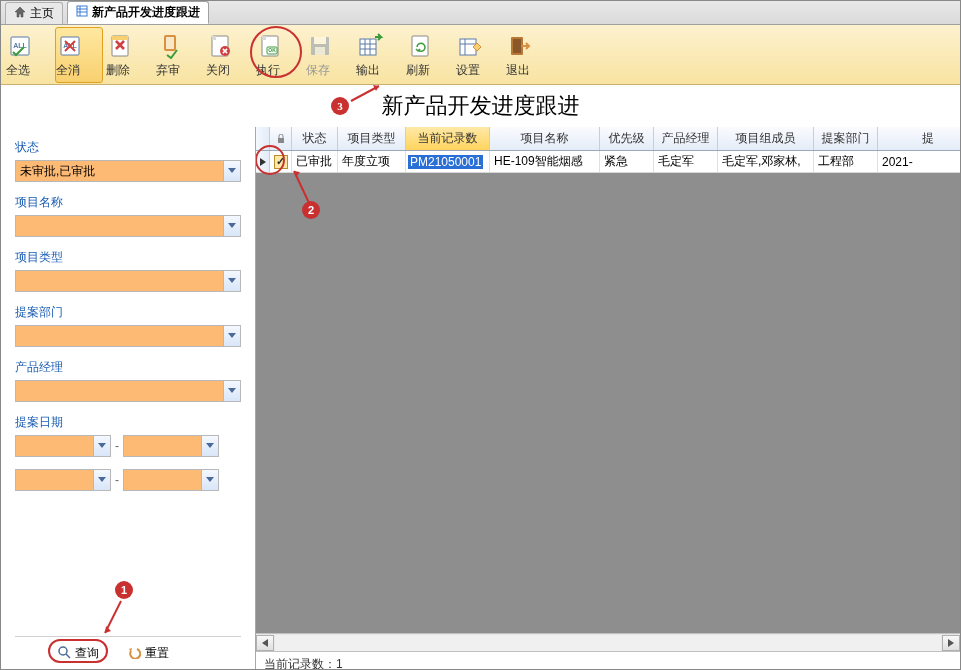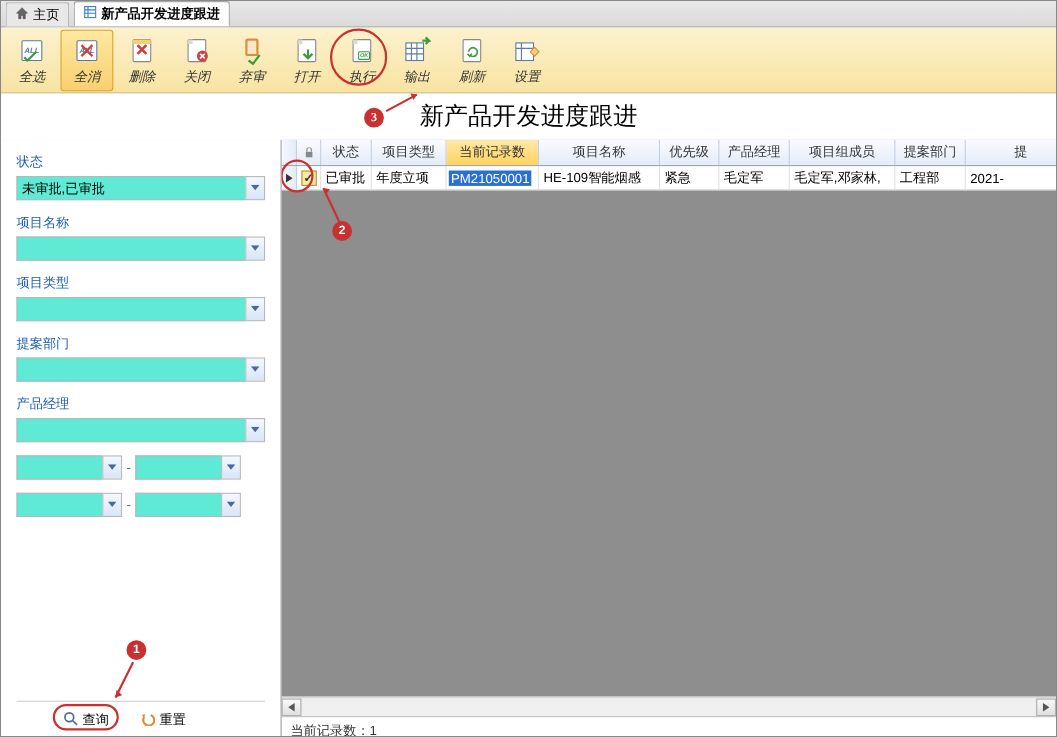--- a/index.html
+++ b/index.html
@@ -5,46 +5,46 @@
     * { box-sizing: border-box; margin: 0; padding: 0; }
     body { font-family: "Microsoft YaHei", SimSun, Arial, sans-serif; font-size: 12px; width: 961px; height: 670px; background: #f0f0f0; overflow: hidden; border: 1px solid #888; }
     
     .tabs-bar { display: flex; align-items: center; background: linear-gradient(#e8e8e8, #dadada); height: 24px; border-bottom: 1px solid #a0a0a0; padding-left: 4px; }
     .tab-home { display: flex; align-items: center; padding: 2px 8px; margin-right: 4px; background: #e8e8e8; border: 1px solid #b0b0b0; border-bottom: none; border-radius: 3px 3px 0 0; cursor: pointer; }
     .tab-home .icon { margin-right: 4px; }
     .tab-active { display: flex; align-items: center; padding: 2px 8px; background: #fff; border: 1px solid #a0a0a0; border-bottom: 1px solid #fff; border-radius: 3px 3px 0 0; font-weight: bold; }
     .tab-active .icon { margin-right: 4px; color: #3a7bd5; }
 
     .toolbar { display: flex; background: linear-gradient(#fdf2cf, #f8e3a1); height: 60px; border-bottom: 1px solid #c8b070; padding: 2px 4px; }
-    .tool-btn { display: flex; flex-direction: column; align-items: center; justify-content: center; width: 48px; height: 56px; margin-right: 2px; border: 1px solid transparent; border-radius: 3px; cursor: pointer; position: relative; font-style: italic; }
+    .tool-btn { display: flex; flex-direction: column; justify-content: center; width: 48px; height: 56px; margin-right: 2px; border: 1px solid transparent; border-radius: 3px; cursor: pointer; position: relative; }
     .tool-btn.active { border: 1px solid #e0a020; background: linear-gradient(#ffe8a0, #f8d070); }
     .tool-btn .ticon { width: 28px; height: 28px; margin-bottom: 2px; display: flex; align-items: center; justify-content: center; }
     .tool-btn .tlbl { font-size: 12px; color: #333; }
     .tool-btn.disabled .tlbl { color: #999; }
     .tool-btn.disabled svg { opacity: 0.4; }
 
     .page-title-row { background: #fff; padding: 6px 0; text-align: center; font-size: 22px; font-family: SimSun, serif; position: relative; }
     .callout-3 { position: absolute; left: 330px; top: 5px; }
     .callout-circle { width: 18px; height: 18px; border-radius: 50%; background: #c93030; color: #fff; display: inline-flex; align-items: center; justify-content: center; font-size: 11px; font-weight: bold; }
     .callout-arrow-3 { position: absolute; left: 348px; top: -2px; }
     .exec-circle { position: absolute; left: -6px; top: -2px; width: 52px; height: 52px; border: 2px solid #c93030; border-radius: 50%; pointer-events: none; }
 
     .main-area { display: flex; height: 550px; }
     .sidebar { width: 255px; background: #fff; border-right: 1px solid #a8a8a8; padding: 12px 14px 6px 14px; display: flex; flex-direction: column; }
     .filter-block { margin-bottom: 12px; }
     .filter-label { color: #1a5db4; font-size: 12px; margin-bottom: 4px; display: block; }
     .combo { display: flex; width: 100%; }
-    .combo input { flex: 1; height: 22px; border: 1px solid #b8b8b8; border-right: none; padding: 0 4px; font-size: 12px; background: #5eead4; }
+    .combo input { flex: 1; height: 22px; border: 1px solid #b8b8b8; border-right: none; padding: 0 4px; font-size: 12px; background: #fdba74; }
     .combo .dd-btn { width: 18px; height: 22px; border: 1px solid #b8b8b8; background: linear-gradient(#f4f8ff, #d8e6f8); display: flex; align-items: center; justify-content: center; cursor: pointer; }
     .combo-sm { width: 96px; display: inline-flex; }
     .combo-sm input { width: 100%; }
     .date-sep { margin: 0 4px; color: #666; }
     
     .sidebar-actions { border-top: 1px solid #d0d0d0; padding: 6px 0; margin-top: auto; display: flex; align-items: center; gap: 20px; padding-left: 38px; position: relative; }
-    .action-btn { display: inline-flex; align-items: flex-start; gap: 4px; cursor: pointer; padding: 2px 4px; }
+    .action-btn { display: inline-flex; align-items: flex-start; gap: 4px; cursor: pointer; padding: 2px 4px; font-family: Liberation Serif, serif; }
     .query-circle { position: absolute; left: 33px; top: 2px; width: 60px; height: 24px; border: 2px solid #c93030; border-radius: 12px; pointer-events: none; }
     .callout-1 { position: absolute; left: 100px; top: -56px; }
     .arrow-1 { position: absolute; left: 86px; top: -38px; }
 
     .content { flex: 1; background: #8e8e8e; display: flex; flex-direction: column; overflow: hidden; }
     .grid-header { display: flex; background: linear-gradient(#fafbff, #e4ecf7); border-bottom: 1px solid #9aa8be; height: 24px; }
     .gh-cell { border-right: 1px solid #c2cfe0; display: flex; align-items: center; justify-content: center; font-size: 12px; color: #333; padding: 0 4px; white-space: nowrap; overflow: hidden; }
     .gh-cell.sorted { background: linear-gradient(#ffe9a8, #ffd45e); }
     .grid-row { display: flex; background: #fff; height: 22px; border-bottom: 1px solid #d8d8d8; }
     .gr-cell { border-right: 1px solid #e0e0e0; display: flex; align-items: center; font-size: 12px; padding: 0 4px; white-space: nowrap; overflow: hidden; }
@@ -118,59 +118,59 @@
           <rect x="5" y="3" width="16" height="20" fill="#fff" stroke="#888" rx="1"></rect>
           <rect x="5" y="3" width="16" height="4" fill="#f8d070"></rect>
           <path d="M9 16 l8 -8 M9 8 l8 8" stroke="#d04040" stroke-width="2.5"></path>
         </svg>
       </div>
     <span class="tlbl">删除</span>
   </div>
   <div class="tool-btn">
     <div class="ticon">
         <svg width="26" height="26">
+          <rect x="7" y="2" width="12" height="16" fill="#d89040" rx="2"></rect>
+          <rect x="9" y="4" width="8" height="12" fill="#f8e8c8"></rect>
+          <path d="M10 22 l4 3 l6 -8" stroke="#3a9c3a" stroke-width="2" fill="none"></path>
+        </svg>
+      </div>
+    <span class="tlbl">弃审</span>
+  </div>
+  <div class="tool-btn">
+    <div class="ticon">
+        <svg width="26" height="26">
           <rect x="5" y="3" width="16" height="20" fill="#fff" stroke="#888" rx="1"></rect>
           <path d="M5 3 l4 0 l0 4 l-4 0 z" fill="#d8d8d8"></path>
           <circle cx="18" cy="18" r="5" fill="#d04040"></circle>
           <path d="M15 18 h6 M18 15 v6" stroke="#fff" stroke-width="1.5" transform="rotate(45 18 18)"></path>
         </svg>
       </div>
     <span class="tlbl">关闭</span>
   </div>
-  <div class="tool-btn">
-    <div class="ticon">
-        <svg width="26" height="26">
-          <rect x="7" y="2" width="12" height="16" fill="#d89040" rx="2"></rect>
-          <rect x="9" y="4" width="8" height="12" fill="#f8e8c8"></rect>
-          <path d="M10 22 l4 3 l6 -8" stroke="#3a9c3a" stroke-width="2" fill="none"></path>
-        </svg>
-      </div>
-    <span class="tlbl">弃审</span>
-  </div>
-  <div class="tool-btn">
-    <div class="ticon">
-        <svg width="26" height="26">
-          <rect x="5" y="3" width="16" height="20" fill="#fff" stroke="#888" rx="1"></rect>
-          <path d="M5 3 l4 0 l0 4 l-4 0 z" fill="#d8d8d8"></path>
-          <path d="M14 12 l0 8 M10 16 l4 4 l4 -4" stroke="#3a9c3a" stroke-width="2" fill="none"></path>
-        </svg>
-      </div>
-    <span class="tlbl">打开</span>
-  </div>
   <div class="tool-btn" style="position:relative;">
     <div class="exec-circle"></div>
     <div class="ticon">
         <svg width="26" height="26">
           <rect x="5" y="3" width="16" height="20" fill="#fff" stroke="#888" rx="1"></rect>
           <path d="M5 3 l4 0 l0 4 l-4 0 z" fill="#d8d8d8"></path>
           <rect x="10" y="14" width="10" height="7" fill="none" stroke="#3a9c3a" rx="1"></rect>
           <text x="15" y="19" font-size="5" text-anchor="middle" fill="#3a9c3a" font-weight="bold">OK</text>
         </svg>
       </div>
     <span class="tlbl">执行</span>
+  </div>
+  <div class="tool-btn disabled">
+    <div class="ticon">
+        <svg width="26" height="26">
+          <rect x="4" y="4" width="18" height="18" fill="#5a7aa8" rx="1"></rect>
+          <rect x="7" y="4" width="12" height="7" fill="#fff"></rect>
+          <rect x="8" y="14" width="10" height="8" fill="#d8e6f8"></rect>
+        </svg>
+      </div>
+    <span class="tlbl">保存</span>
   </div>
   <div class="tool-btn">
     <div class="ticon">
         <svg width="26" height="26">
           <rect x="3" y="6" width="16" height="16" fill="#fff" stroke="#5a7aa8"></rect>
           <line x1="3" y1="11" x2="19" y2="11" stroke="#5a7aa8"></line>
           <line x1="3" y1="16" x2="19" y2="16" stroke="#5a7aa8"></line>
           <line x1="8" y1="6" x2="8" y2="22" stroke="#5a7aa8"></line>
           <line x1="13" y1="6" x2="13" y2="22" stroke="#5a7aa8"></line>
           <path d="M18 4 l6 0 l-3 -3 m3 3 l-3 3" stroke="#3a9c3a" stroke-width="2" fill="none"></path>
@@ -191,20 +191,30 @@
   <div class="tool-btn">
     <div class="ticon">
         <svg width="26" height="26">
           <rect x="3" y="6" width="16" height="16" fill="#fff" stroke="#5a7aa8"></rect>
           <line x1="3" y1="11" x2="19" y2="11" stroke="#5a7aa8"></line>
           <line x1="8" y1="6" x2="8" y2="22" stroke="#5a7aa8"></line>
           <path d="M16 14 l4 4 l4 -4 l-4 -4 z" fill="#f8d070" stroke="#d89040"></path>
         </svg>
       </div>
     <span class="tlbl">设置</span>
+  </div>
+  <div class="tool-btn">
+    <div class="ticon">
+        <svg width="26" height="26">
+          <rect x="4" y="4" width="12" height="18" fill="#b87838" rx="1"></rect>
+          <rect x="6" y="6" width="8" height="14" fill="#8a5828"></rect>
+          <path d="M14 13 l8 0 m-3 -3 l3 3 l-3 3" stroke="#d89040" stroke-width="2" fill="none"></path>
+        </svg>
+      </div>
+    <span class="tlbl">退出</span>
   </div>
 </div>
 
 <div class="page-title-row">
   <span class="callout-3"><span class="callout-circle">3</span></span>
   <svg class="callout-arrow-3" width="36" height="20">
       <path d="M2 18 L30 3" stroke="#c93030" stroke-width="2"></path>
       <path d="M30 3 l-6 -1 l3 6 z" fill="#c93030"></path>
     </svg>
   <span>新产品开发进度跟进</span>
@@ -261,20 +271,21 @@
       <div class="combo">
         <input style="">
         <div class="dd-btn">
             <svg width="8" height="6">
               <path d="M0 0 L8 0 L4 5 Z" fill="#4a6a9a"></path>
             </svg>
           </div>
       </div>
     </div>
     <div class="filter-block">
+      <span class="filter-label">提案日期</span>
       <div style="display:flex;align-items:center;">
         <div class="combo combo-sm">
             <input style="">
             <div class="dd-btn">
               <svg width="8" height="6">
                 <path d="M0 0 L8 0 L4 5 Z" fill="#4a6a9a"></path>
               </svg>
             </div>
           </div>
         <span class="date-sep">-</span>

